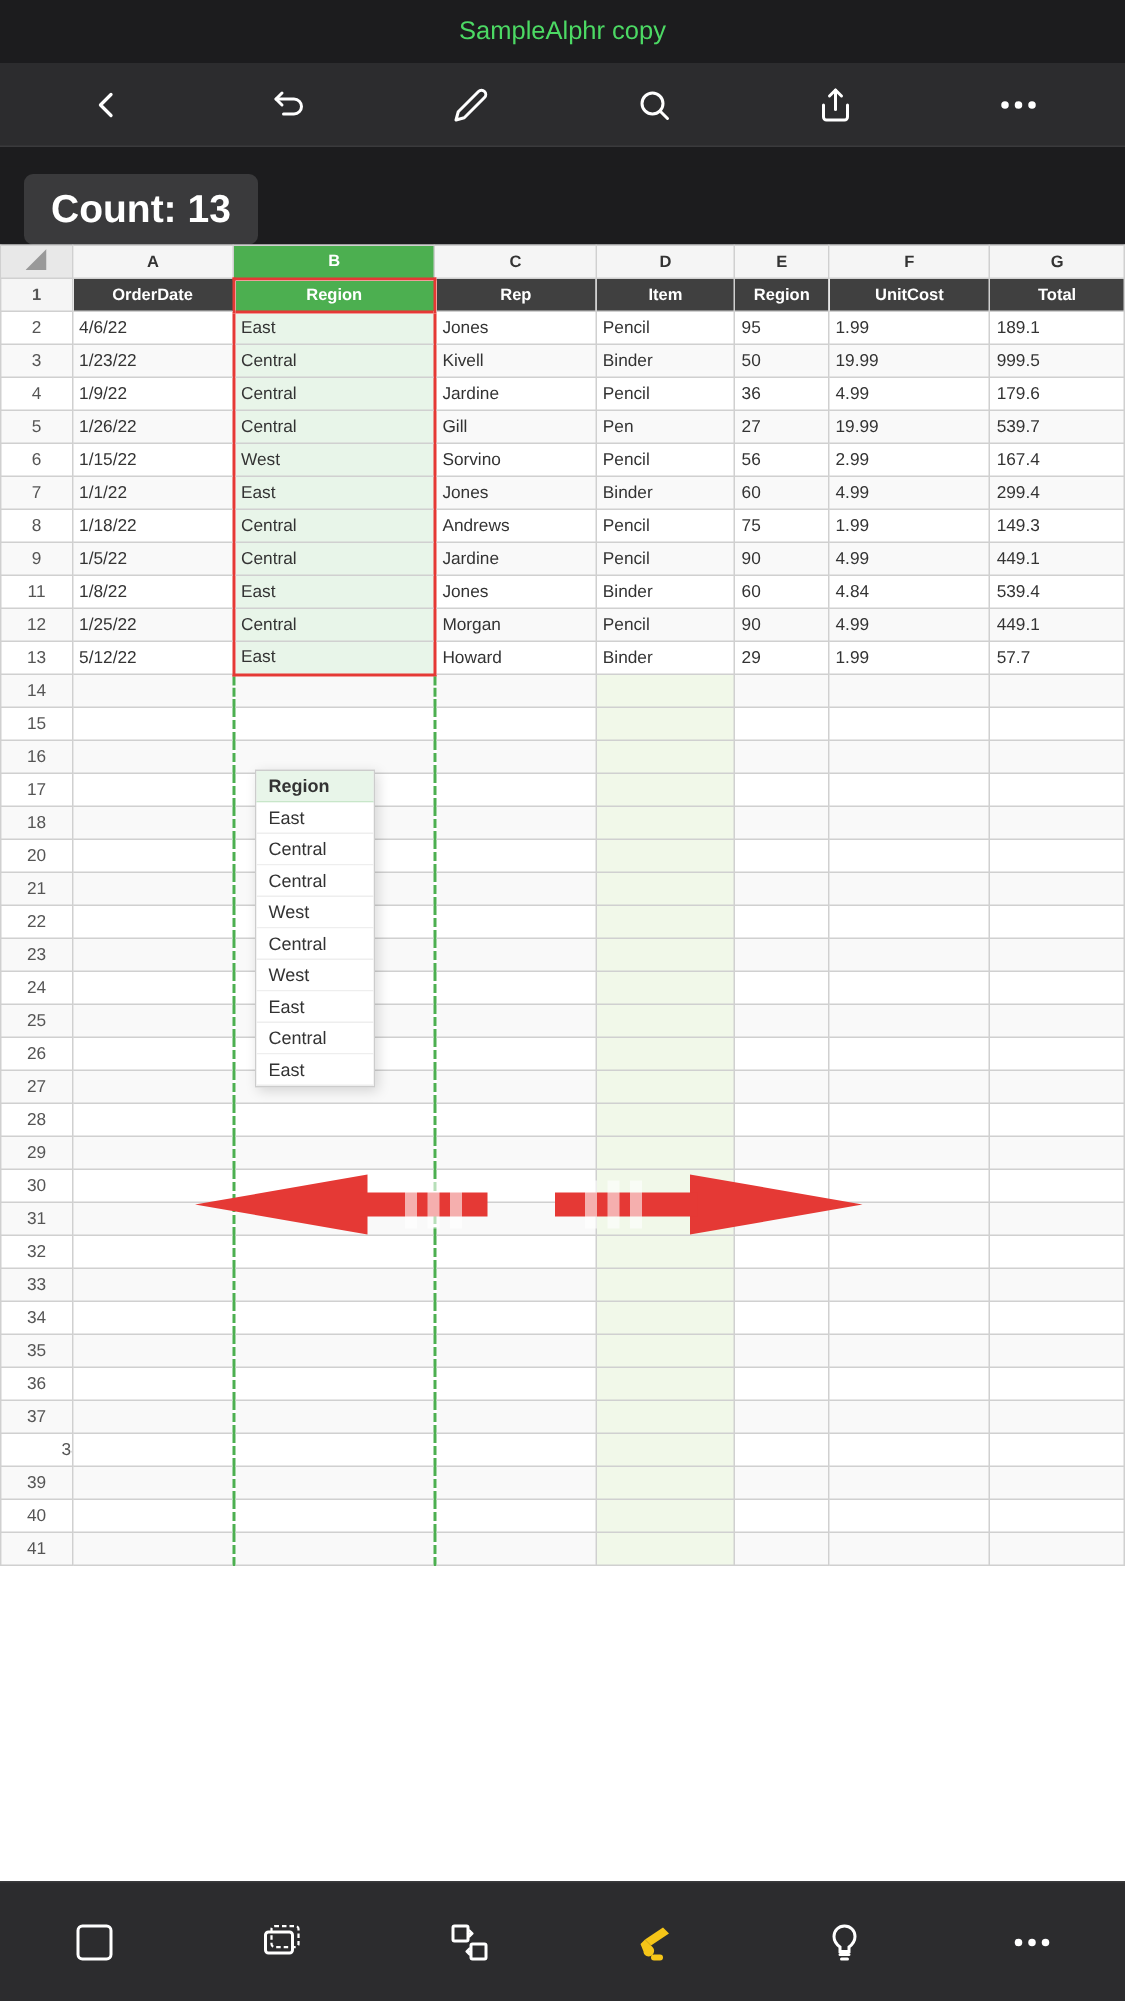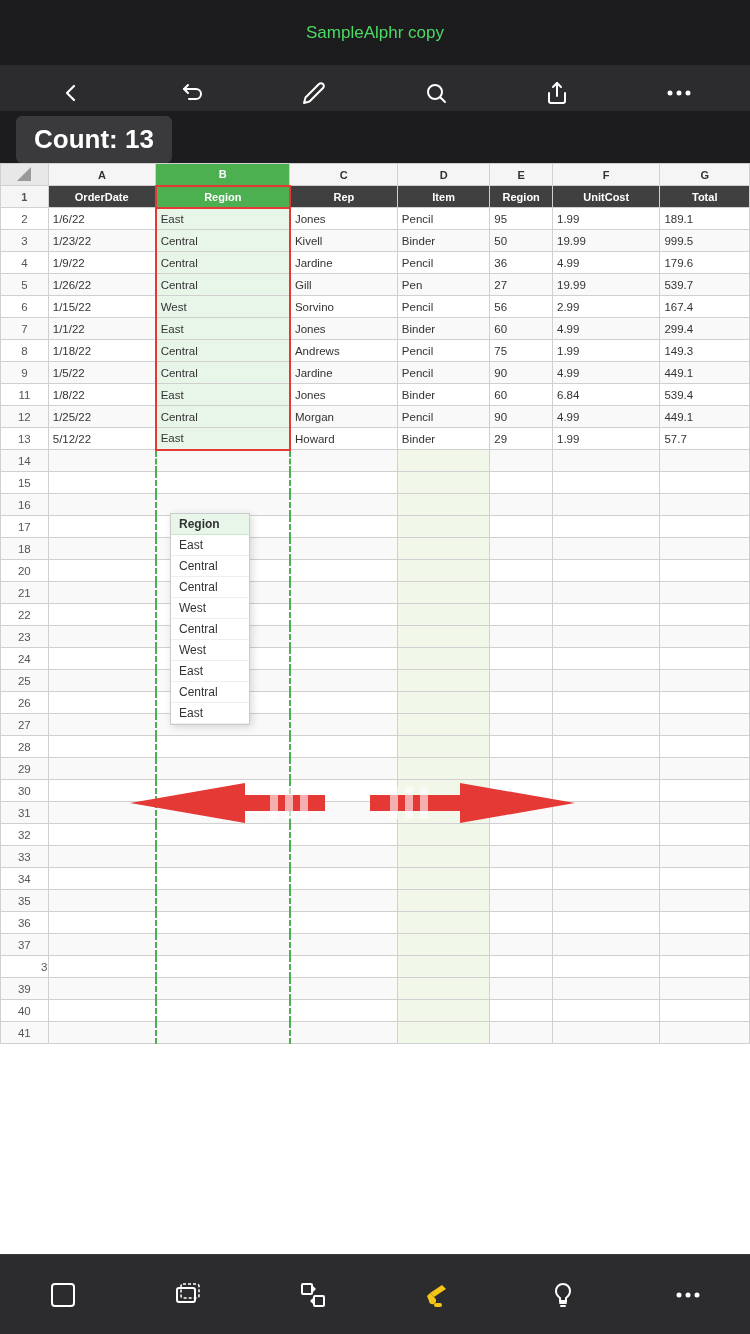--- a/index.html
+++ b/index.html
@@ -8,21 +8,21 @@
       height: 1334px;
       background: #1c1c1e;
       font-family: -apple-system, 'Helvetica Neue', sans-serif;
       overflow: hidden;
       position: relative;
     }
 
     
     #top-bar {
       background: #1c1c1e;
-      height: 65px;
+      height: 42px;
       display: flex;
       align-items: center;
       justify-content: center;
       position: relative;
     }
     #top-bar .title {
       color: #4cd964;
       font-size: 17px;
       font-weight: 500;
     }
@@ -337,21 +337,21 @@
           <th>Item</th>
           <th>Region</th>
           <th>UnitCost</th>
           <th>Total</th>
         </tr>
       </thead>
       <tbody id="data-tbody">
 
       <tr class="data-row">
             <td class="col-row-num">2</td>
-            <td>1/6/22</td>
+            <td>4/6/22</td>
             <td class="region-cell col-b-selected" style="border-top: 2px solid rgb(229, 57, 53);">East</td>
             <td>Jones</td>
             <td>Pencil</td>
             <td>95</td>
             <td>1.99</td>
             <td>189.1</td>
           </tr>
           <tr class="data-row">
             <td class="col-row-num">3</td>
             <td>1/23/22</td>
@@ -422,21 +422,21 @@
             <td>4.99</td>
             <td>449.1</td>
           </tr>
           <tr class="data-row">
             <td class="col-row-num">11</td>
             <td>1/8/22</td>
             <td class="region-cell col-b-selected">East</td>
             <td>Jones</td>
             <td>Binder</td>
             <td>60</td>
-            <td>6.84</td>
+            <td>4.84</td>
             <td>539.4</td>
           </tr>
           <tr class="data-row">
             <td class="col-row-num">12</td>
             <td>1/25/22</td>
             <td class="region-cell col-b-selected">Central</td>
             <td>Morgan</td>
             <td>Pencil</td>
             <td>90</td>
             <td>4.99</td>

